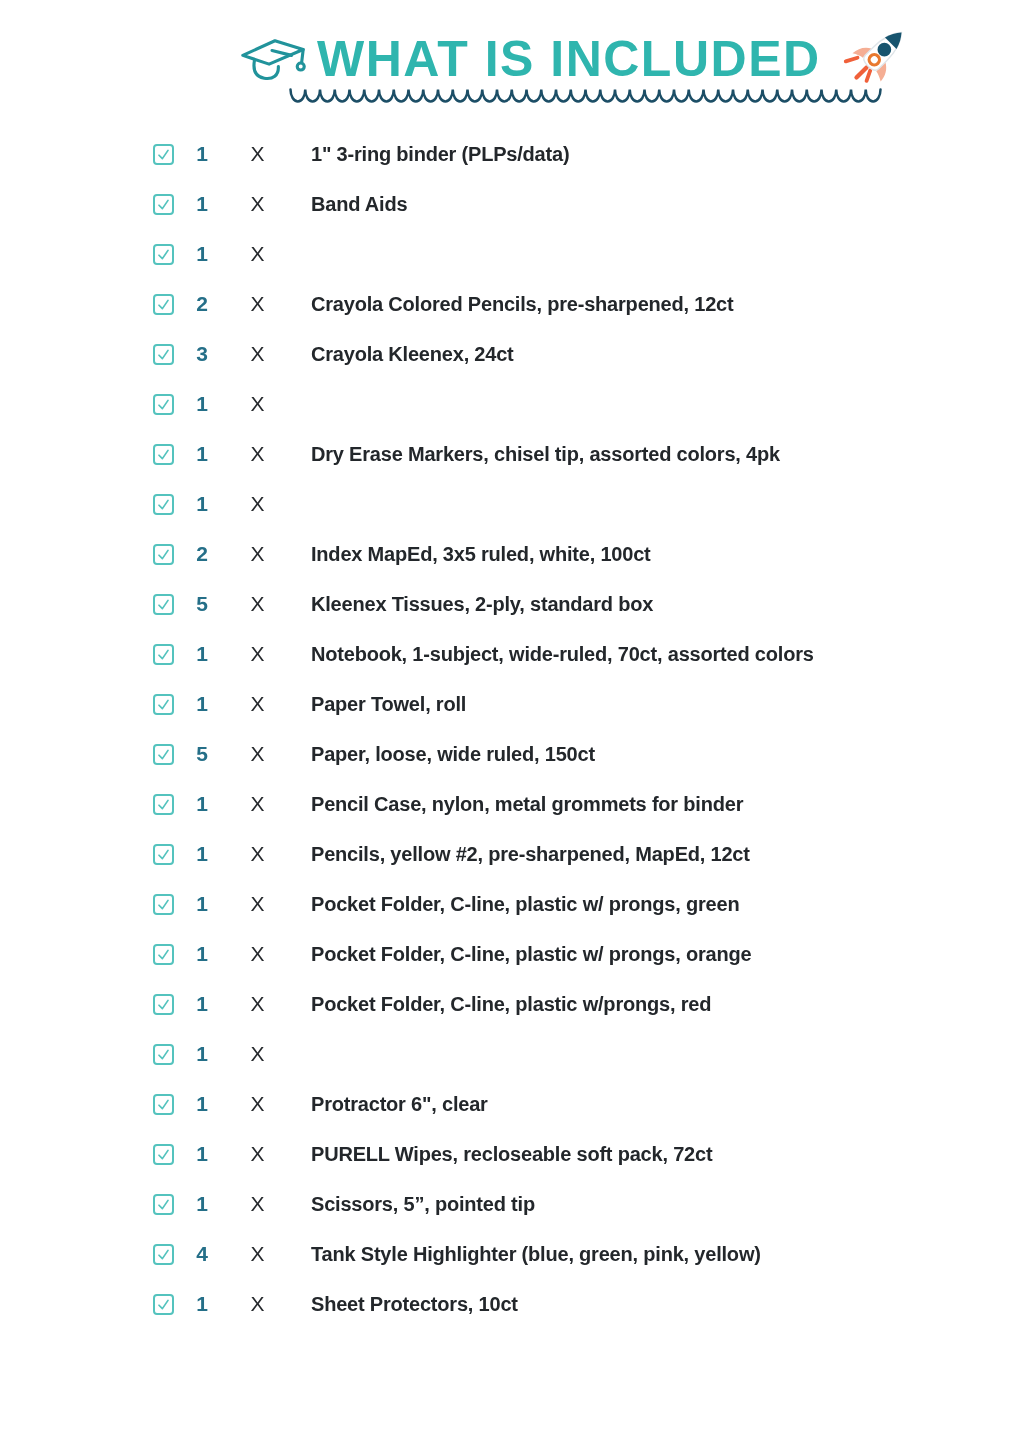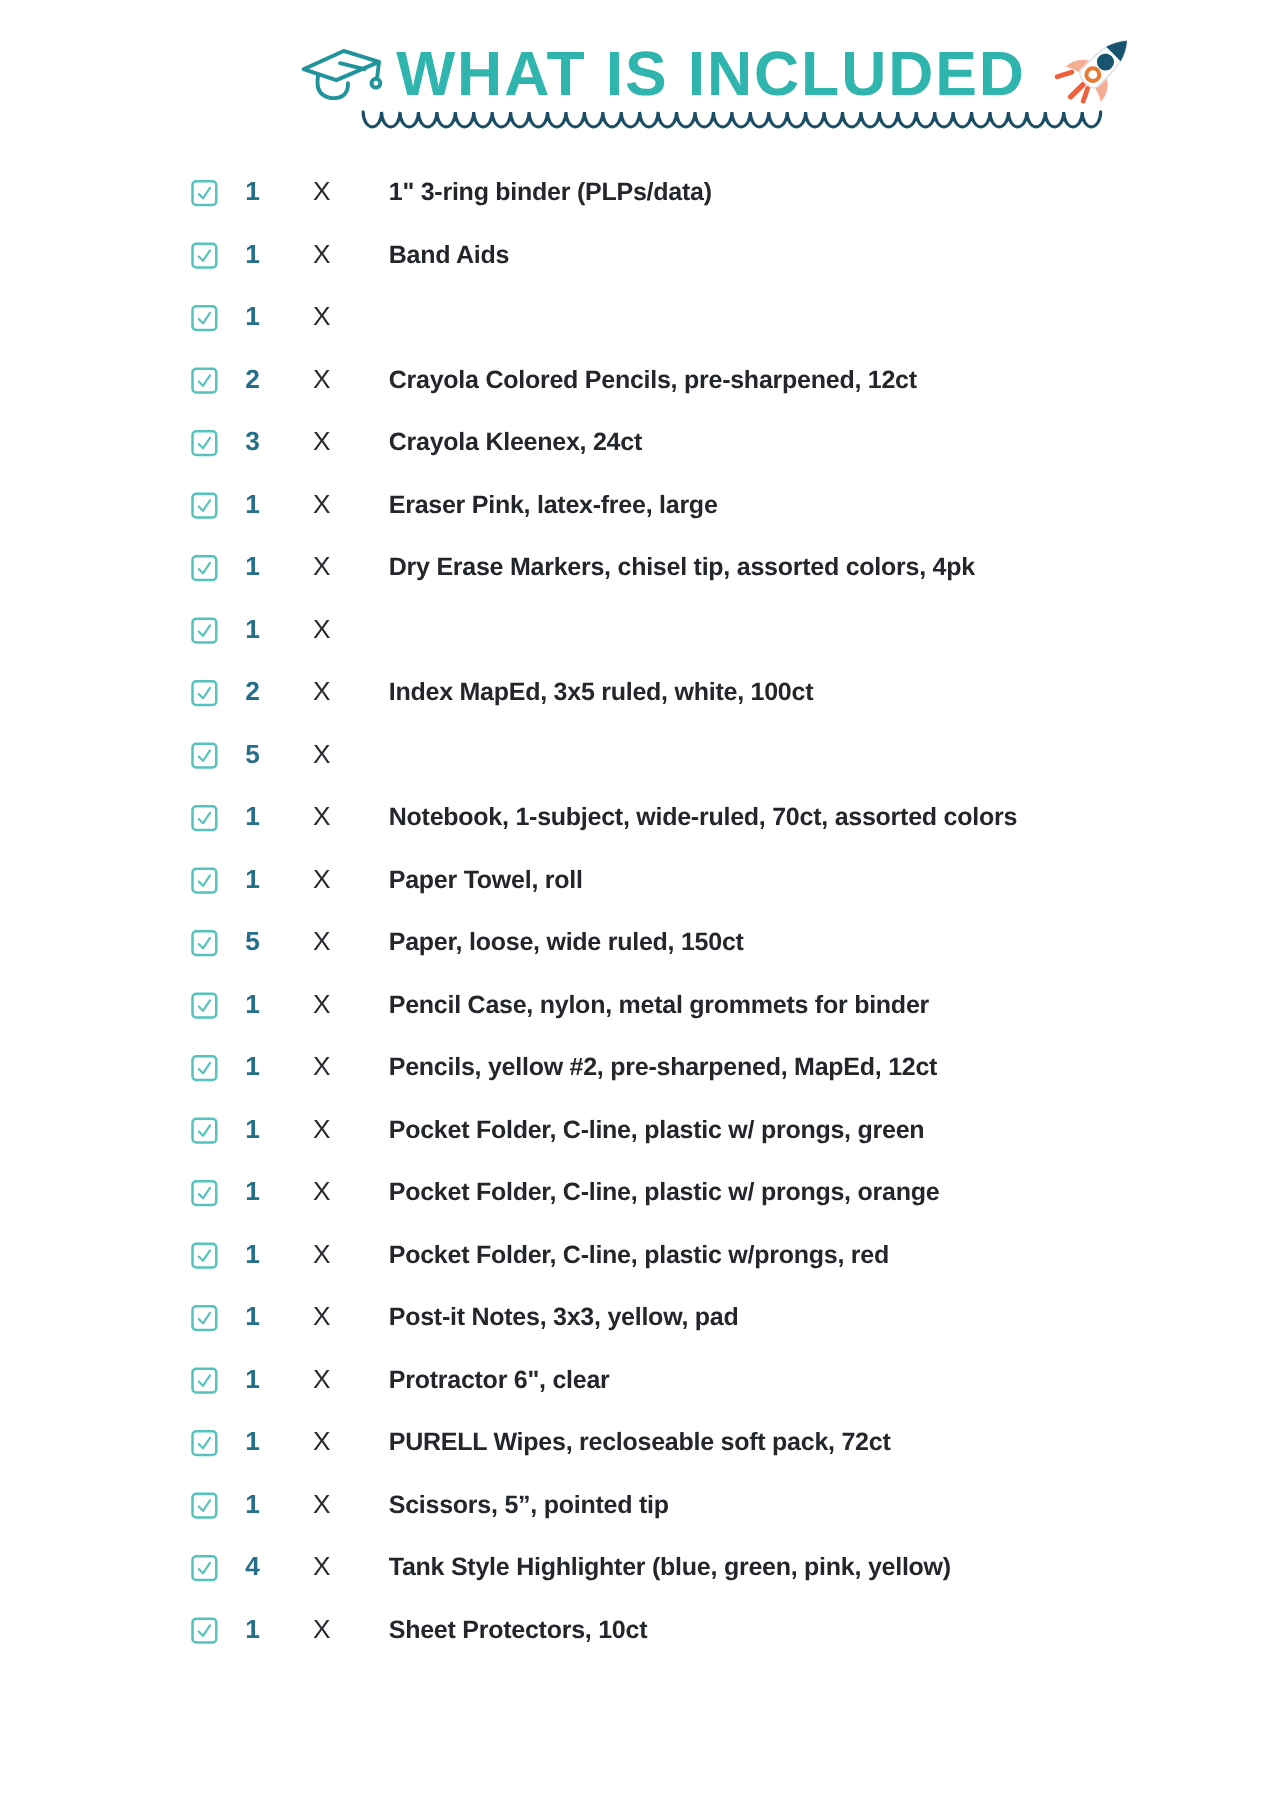--- a/index.html
+++ b/index.html
@@ -152,21 +152,20 @@
     <span class="item-label">Crayola Kleenex, 24ct</span>
   </div>
       <div class="row">
     <span class="checkbox checked">
       <svg viewBox="0 0 20 20">
         <polyline points="4,11 8.5,15.5 16,4.5" fill="none" stroke="var(--checkbox-teal)" stroke-width="2.3" stroke-linecap="round" stroke-linejoin="round"></polyline>
       </svg>
     </span>
     <span class="qty">1</span>
     <span class="x-cell">X</span>
-    <span class="item-label">Eraser Pink, latex-free, large</span>
   </div>
       <div class="row">
     <span class="checkbox checked">
       <svg viewBox="0 0 20 20">
         <polyline points="4,11 8.5,15.5 16,4.5" fill="none" stroke="var(--checkbox-teal)" stroke-width="2.3" stroke-linecap="round" stroke-linejoin="round"></polyline>
       </svg>
     </span>
     <span class="qty">1</span>
     <span class="x-cell">X</span>
     <span class="item-label">Dry Erase Markers, chisel tip, assorted colors, 4pk</span>
@@ -191,20 +190,21 @@
     <span class="item-label">Index MapEd, 3x5 ruled, white, 100ct</span>
   </div>
       <div class="row">
     <span class="checkbox checked">
       <svg viewBox="0 0 20 20">
         <polyline points="4,11 8.5,15.5 16,4.5" fill="none" stroke="var(--checkbox-teal)" stroke-width="2.3" stroke-linecap="round" stroke-linejoin="round"></polyline>
       </svg>
     </span>
     <span class="qty">5</span>
     <span class="x-cell">X</span>
+    <span class="item-label">Kleenex Tissues, 2-ply, standard box</span>
   </div>
       <div class="row">
     <span class="checkbox checked">
       <svg viewBox="0 0 20 20">
         <polyline points="4,11 8.5,15.5 16,4.5" fill="none" stroke="var(--checkbox-teal)" stroke-width="2.3" stroke-linecap="round" stroke-linejoin="round"></polyline>
       </svg>
     </span>
     <span class="qty">1</span>
     <span class="x-cell">X</span>
     <span class="item-label">Notebook, 1-subject, wide-ruled, 70ct, assorted colors</span>
@@ -280,21 +280,20 @@
     <span class="item-label">Pocket Folder, C-line, plastic w/prongs, red</span>
   </div>
       <div class="row">
     <span class="checkbox checked">
       <svg viewBox="0 0 20 20">
         <polyline points="4,11 8.5,15.5 16,4.5" fill="none" stroke="var(--checkbox-teal)" stroke-width="2.3" stroke-linecap="round" stroke-linejoin="round"></polyline>
       </svg>
     </span>
     <span class="qty">1</span>
     <span class="x-cell">X</span>
-    <span class="item-label">Post-it Notes, 3x3, yellow, pad</span>
   </div>
       <div class="row">
     <span class="checkbox checked">
       <svg viewBox="0 0 20 20">
         <polyline points="4,11 8.5,15.5 16,4.5" fill="none" stroke="var(--checkbox-teal)" stroke-width="2.3" stroke-linecap="round" stroke-linejoin="round"></polyline>
       </svg>
     </span>
     <span class="qty">1</span>
     <span class="x-cell">X</span>
     <span class="item-label">Protractor 6", clear</span>

